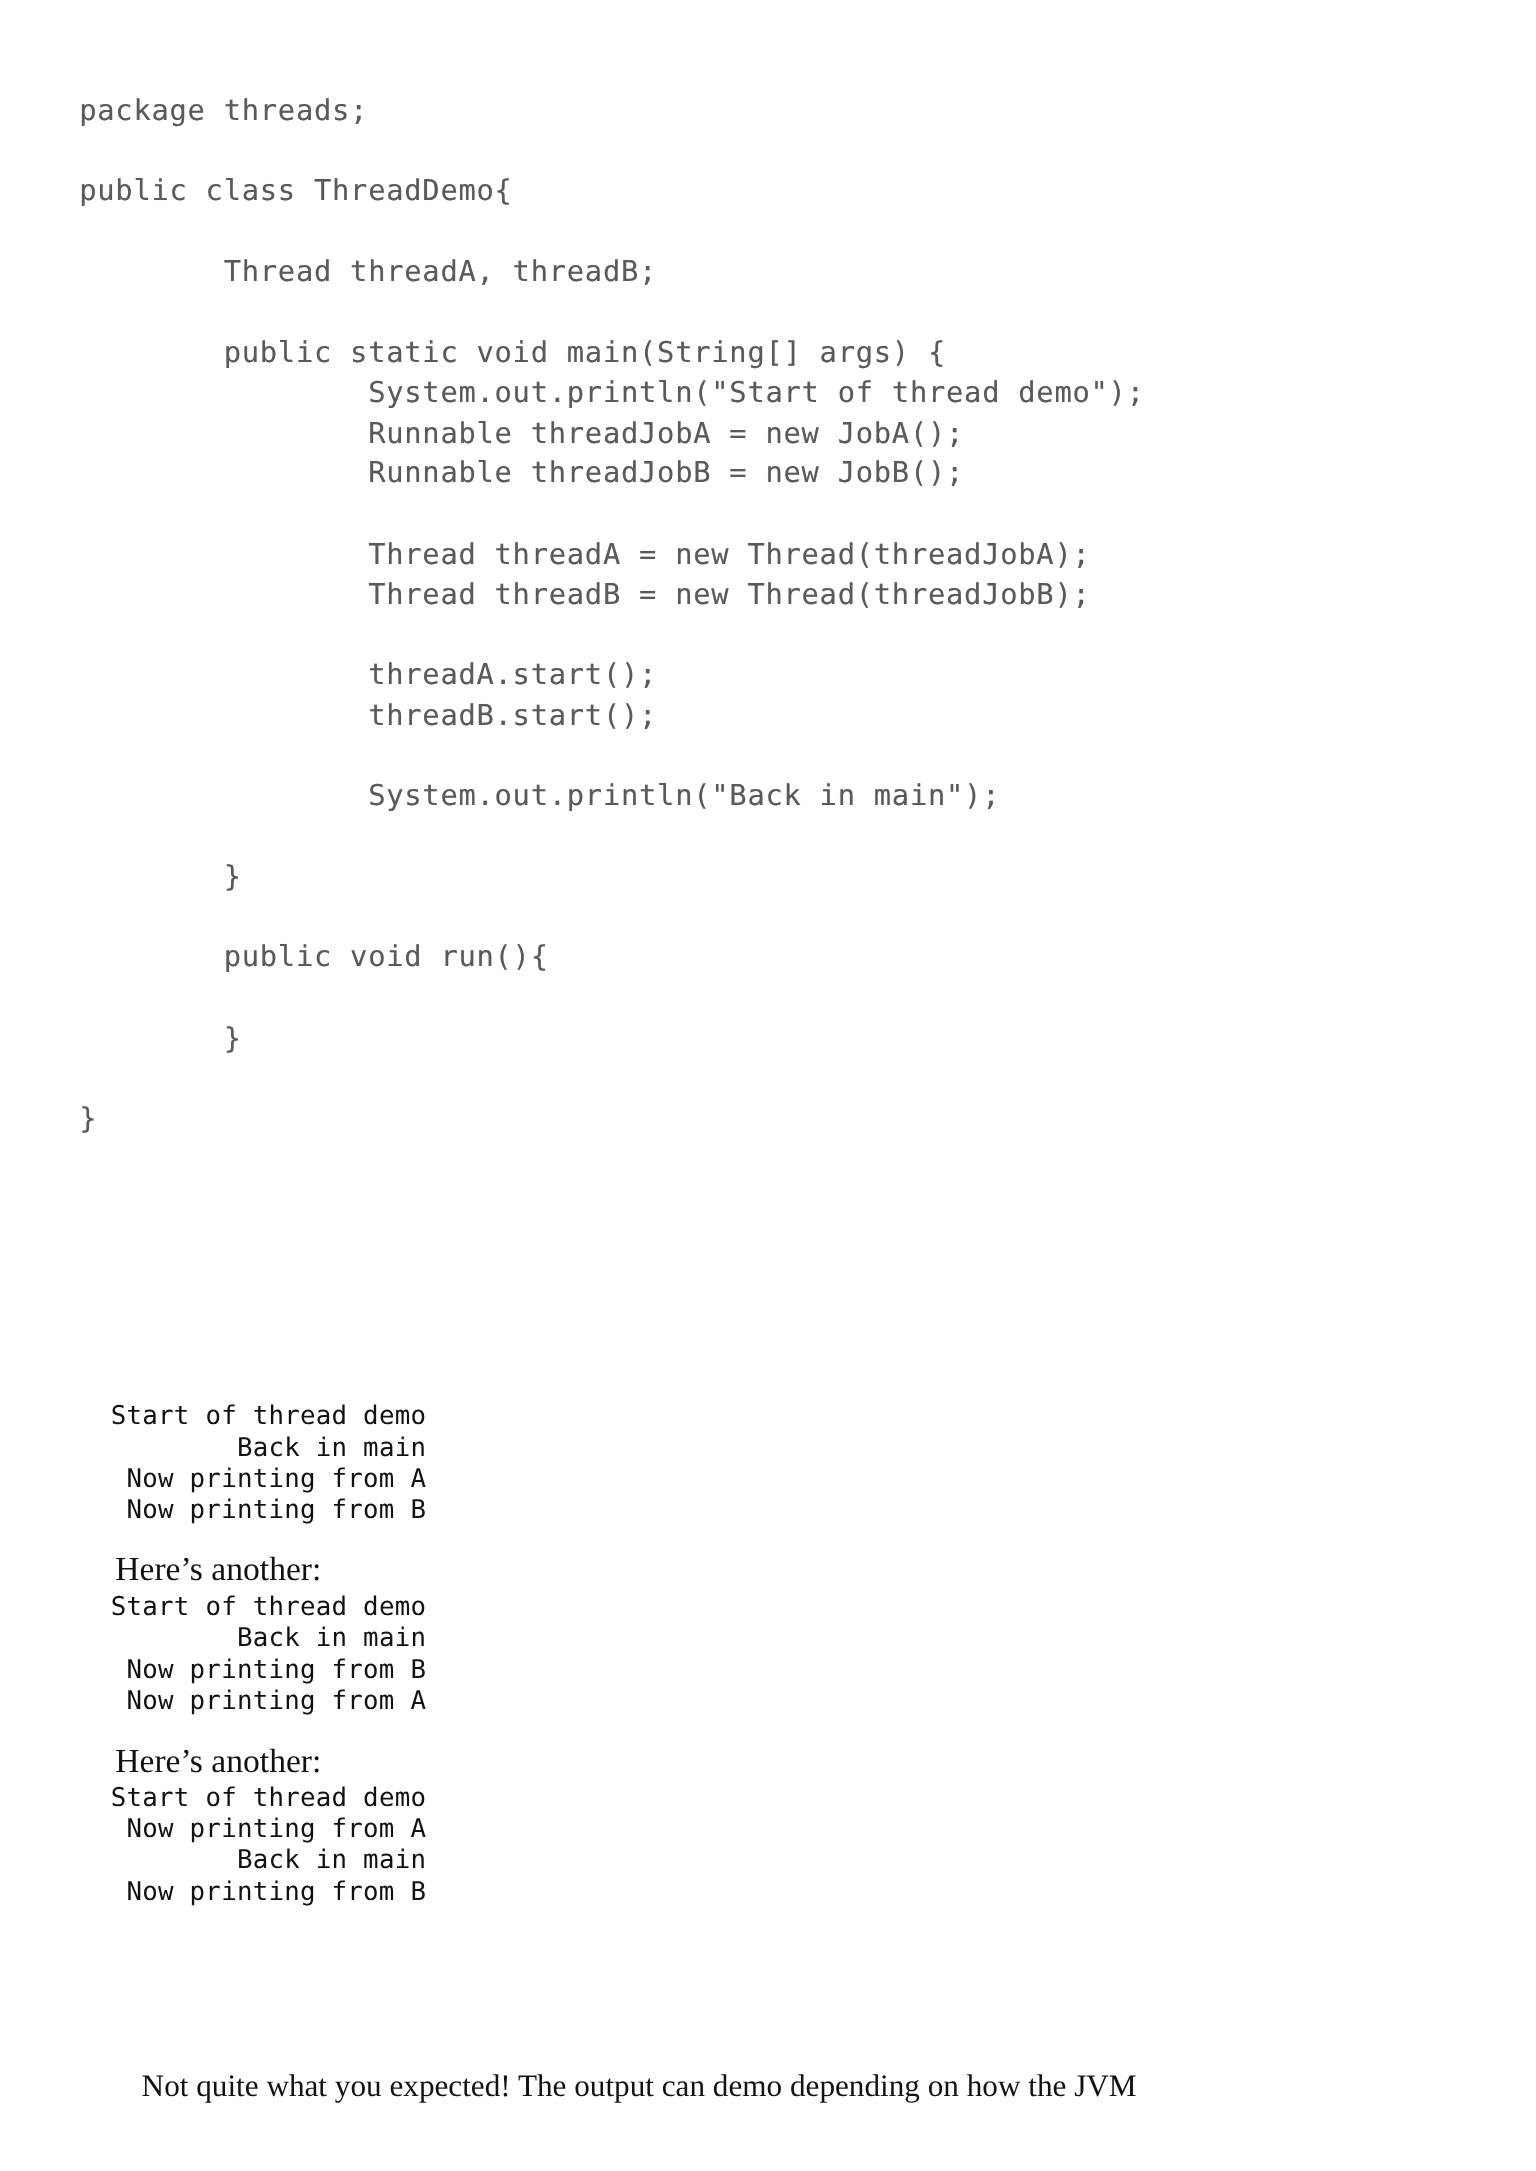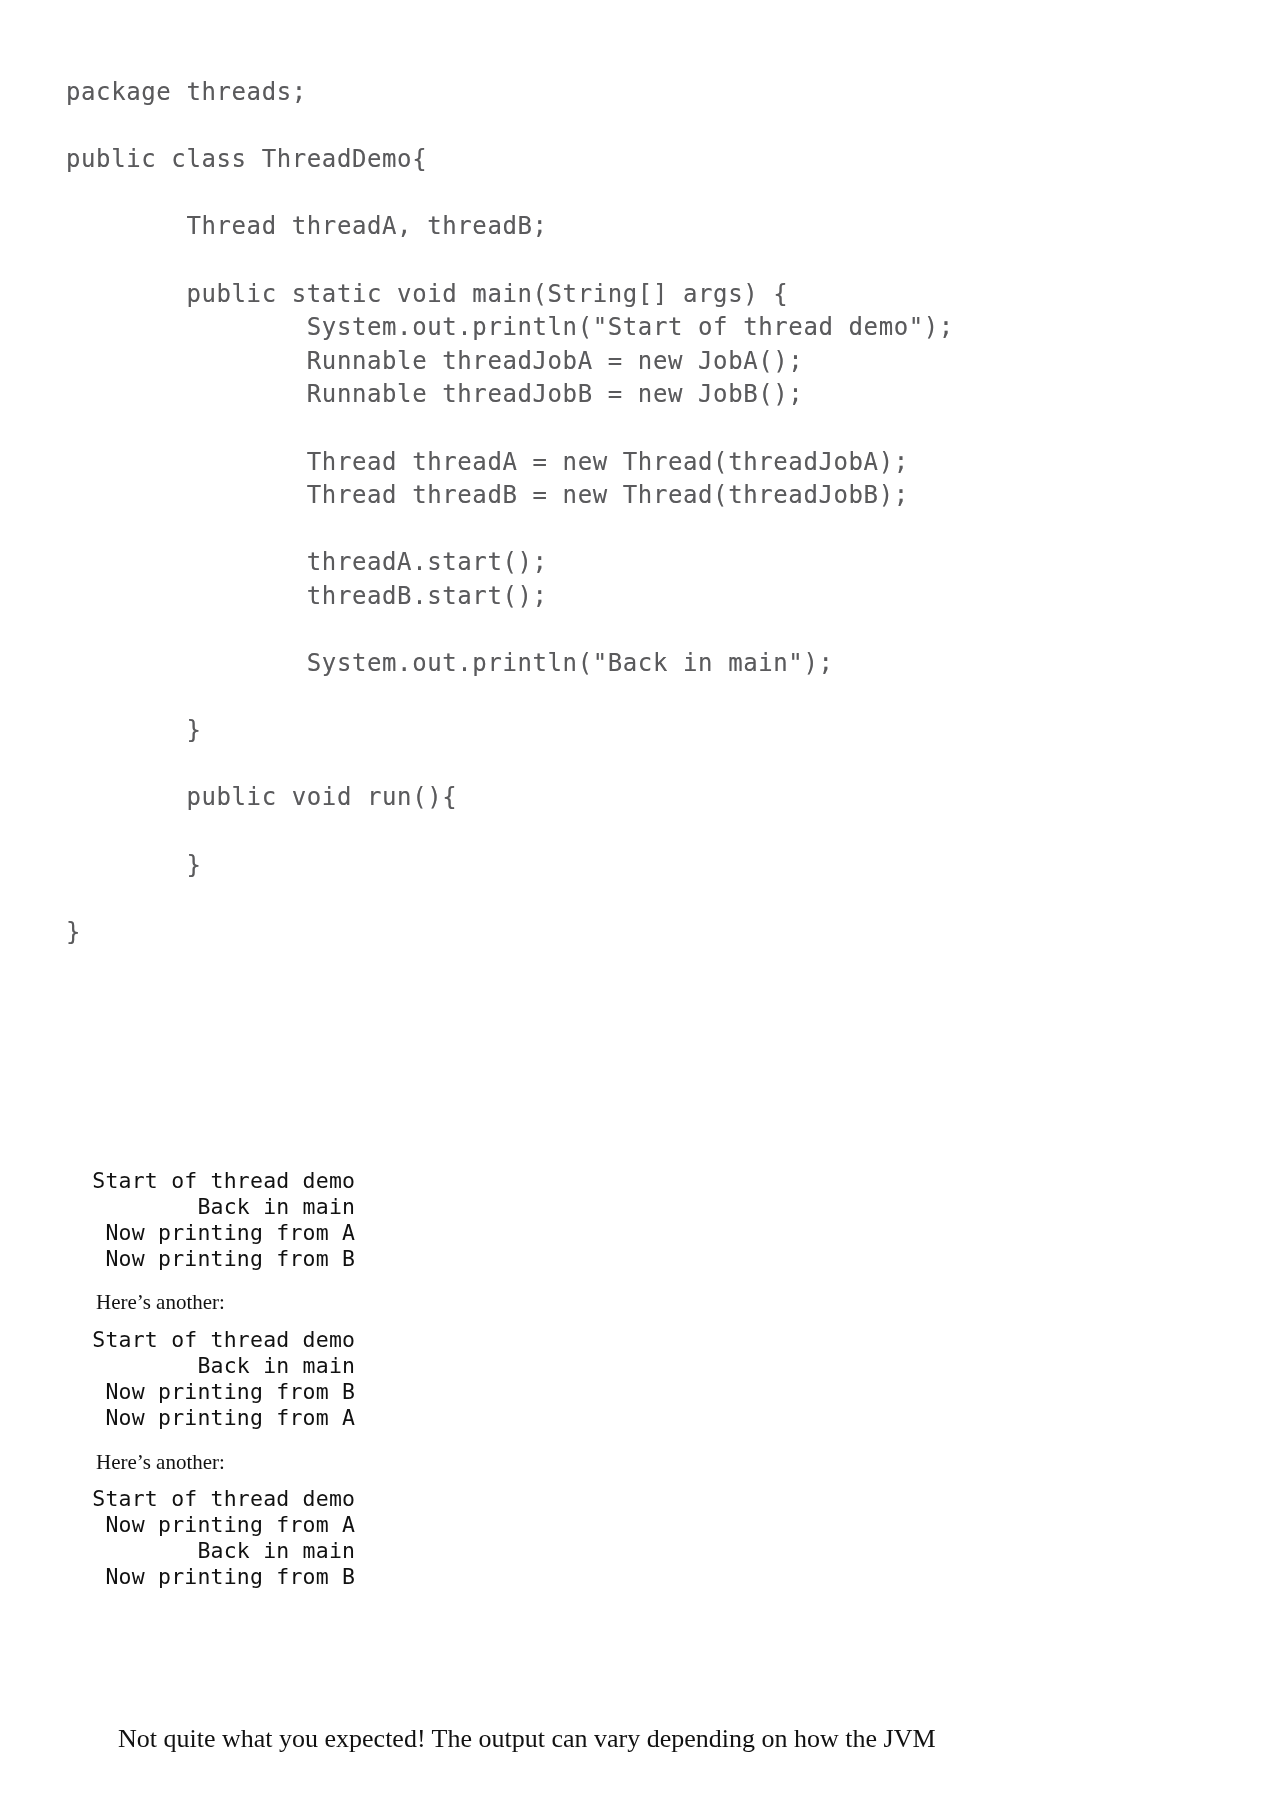--- a/index.html
+++ b/index.html
@@ -71,21 +71,21 @@
   #par-closing {
     left: 66px;
     top: 1695px;
     width: 952px;
   }
 
   .hint-line {
     position: absolute;
     left: 96px;
     font-family: "Liberation Serif", serif;
-    font-size: 21px;
+    font-size: 28px;
     line-height: 34px;
     color: #111111;
   }
   #hint-1 { top: 1264px; }
   #hint-2 { top: 1424px; }
 
   
   .console-block {
     position: absolute;
     left: 66px;
@@ -116,15 +116,15 @@
   <pre class="console-block" id="console-1"><span class="out-line">  Start of thread demo</span><span class="out-line">Back in main</span><span class="out-line">Now printing from A</span><span class="out-line">Now printing from B</span></pre>
 
   <p class="hint-line" id="hint-1">Here’s another:</p>
 
   <pre class="console-block" id="console-2"><span class="out-line">  Start of thread demo</span><span class="out-line">Back in main</span><span class="out-line">Now printing from B</span><span class="out-line">Now printing from A</span></pre>
 
   <p class="hint-line" id="hint-2">Here’s another:</p>
 
   <pre class="console-block" id="console-3"><span class="out-line">  Start of thread demo</span><span class="out-line">Now printing from A</span><span class="out-line">Back in main</span><span class="out-line">Now printing from B</span></pre>
 
-  <p class="body-par" id="par-closing"><span class="indent-first"></span><span>Not quite what you expected! The output can vary depending on how the JVM</span></p>
+  <p class="body-par" id="par-closing"><span class="indent-first"></span><span>Not quite what you expected! The output can demo depending on how the JVM</span></p>
 
 </div>
 
 </body></html>

